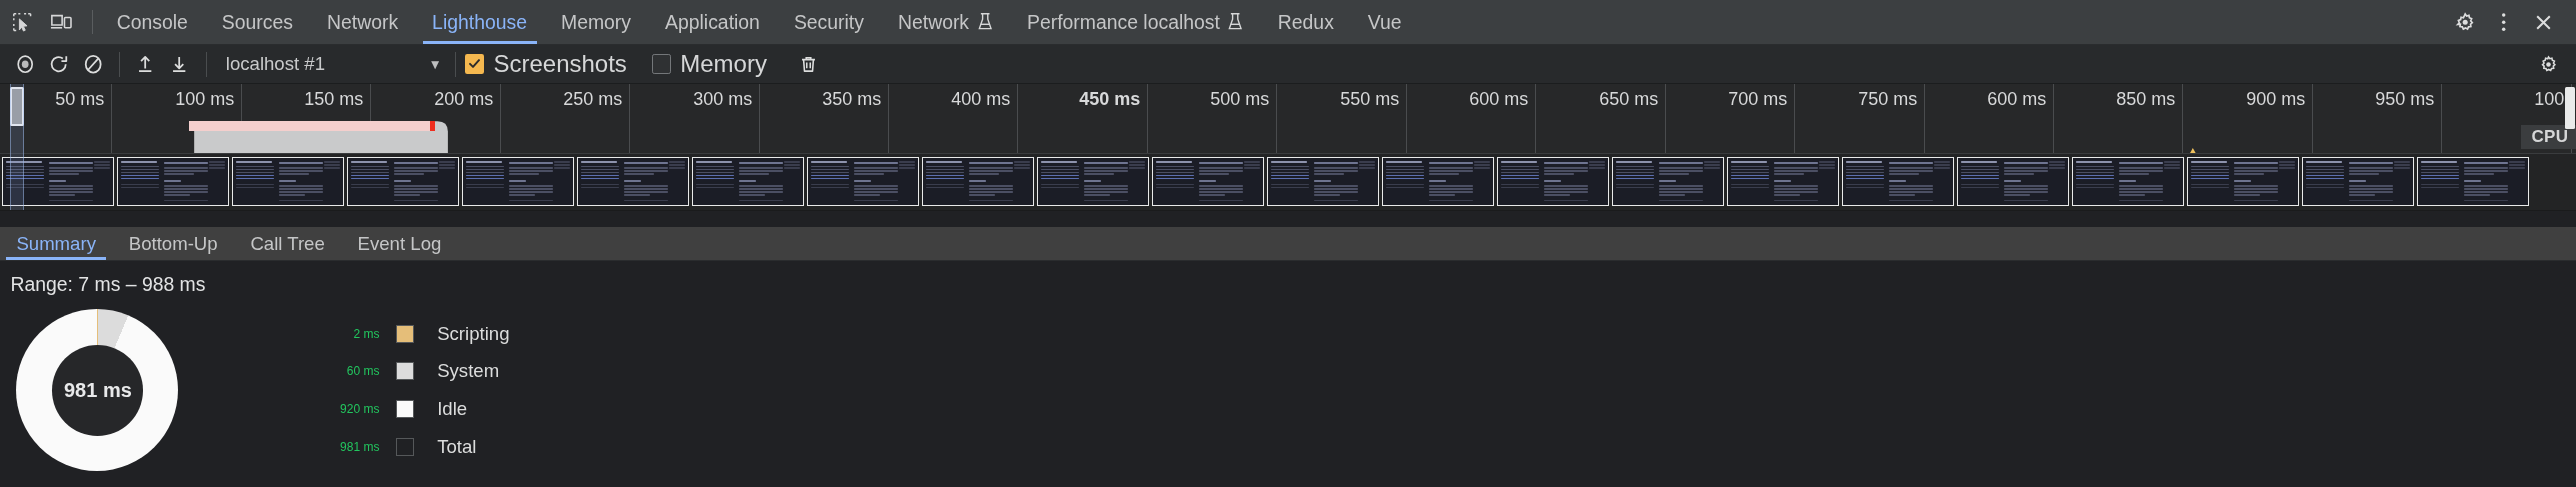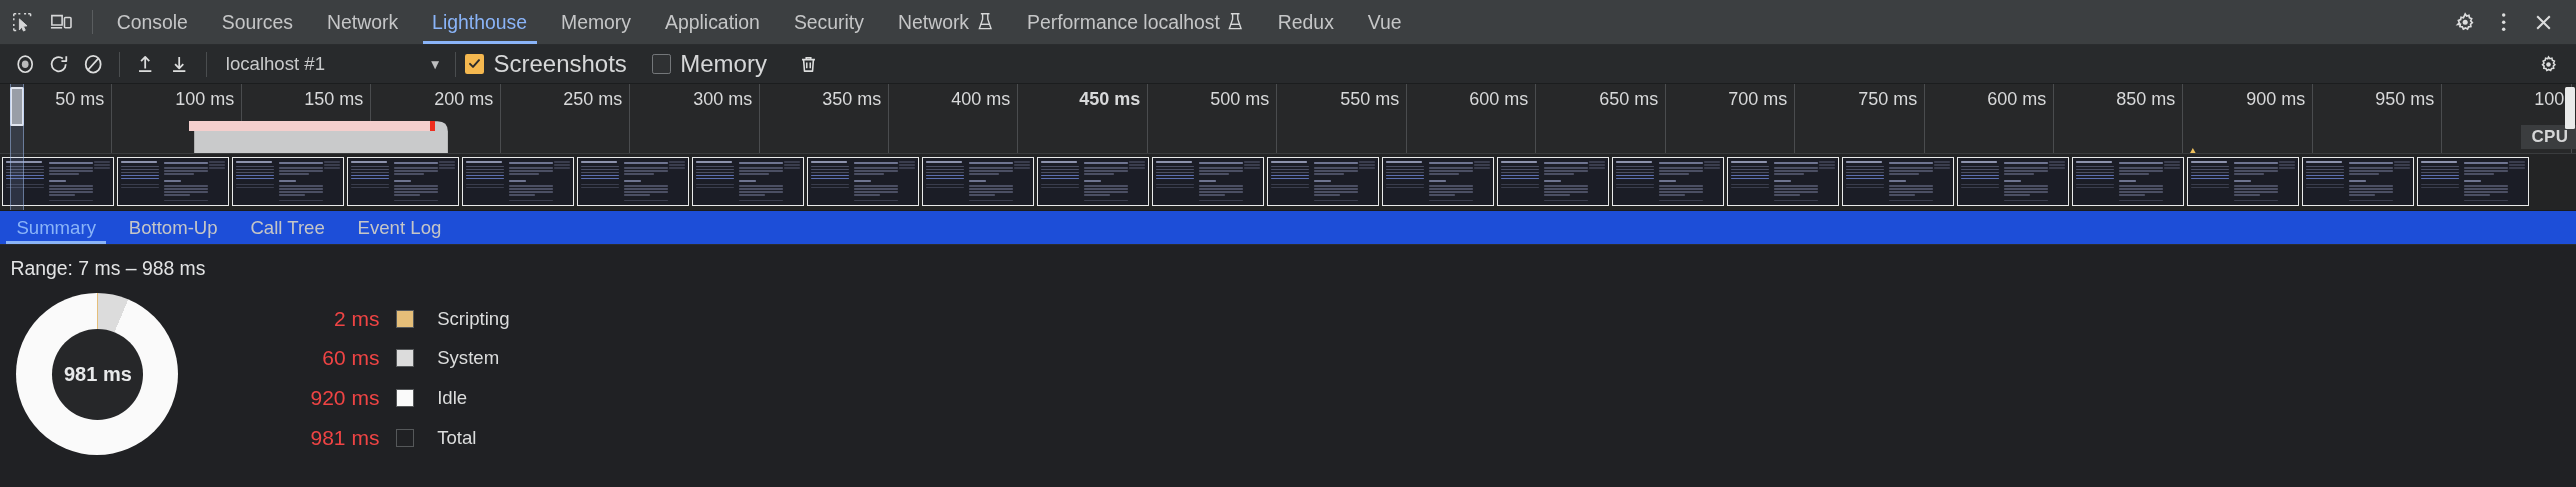--- a/index.html
+++ b/index.html
@@ -186,23 +186,24 @@
   .playhead {
     position: absolute; top: 0; bottom: 0; left: 10.4px;
     width: 13.4px; background: rgba(140,170,225,0.16);
     border-left: 0.7px solid rgba(160,190,240,0.5);
     border-right: 0.7px solid rgba(160,190,240,0.5);
   }
 
   
   .pane-tabbar {
     height: 34px;
-    background: #1d4ed8;
+    background: #404040;
     display: flex; align-items: stretch;
     border-bottom: 0.7px solid #2a2c2e;
+    margin-top: 16px;
   }
   .ptab {
     display: flex; align-items: center;
     padding: 0 16.4px;
     font-size: 18.6px; color: #c5c6c7;
     position: relative; white-space: nowrap;
   }
   .ptab.active { color: #8ab4f8; }
   .ptab.active::after {
     content: ""; position: absolute; left: 6px; right: 6px; bottom: 0;
@@ -229,21 +230,21 @@
   .donut .hole span {
     font-size: 20px; font-weight: bold; color: #e8e9ea;
   }
   .legend {
     margin-left: 89px; margin-top: 13.4px;
     display: grid;
     grid-template-columns: 112px 25px auto;
     row-gap: 15.7px; column-gap: 16.4px;
     align-items: center;
   }
-  .lg-val { text-align: right; font-size: 21px; color: #ef4444; }
+  .lg-val { text-align: right; font-size: 12px; color: #22c55e; }
   .lg-sw { width: 18px; height: 18px; border: 0.7px solid #55585a; }
   .lg-name { font-size: 18.6px; color: #dcdddd; }
 </style>
 </head>
 <body>
 
 <div class="devtools-tabbar">
 
   <div class="tb-iconwrap">
     <div class="tb-icon">

